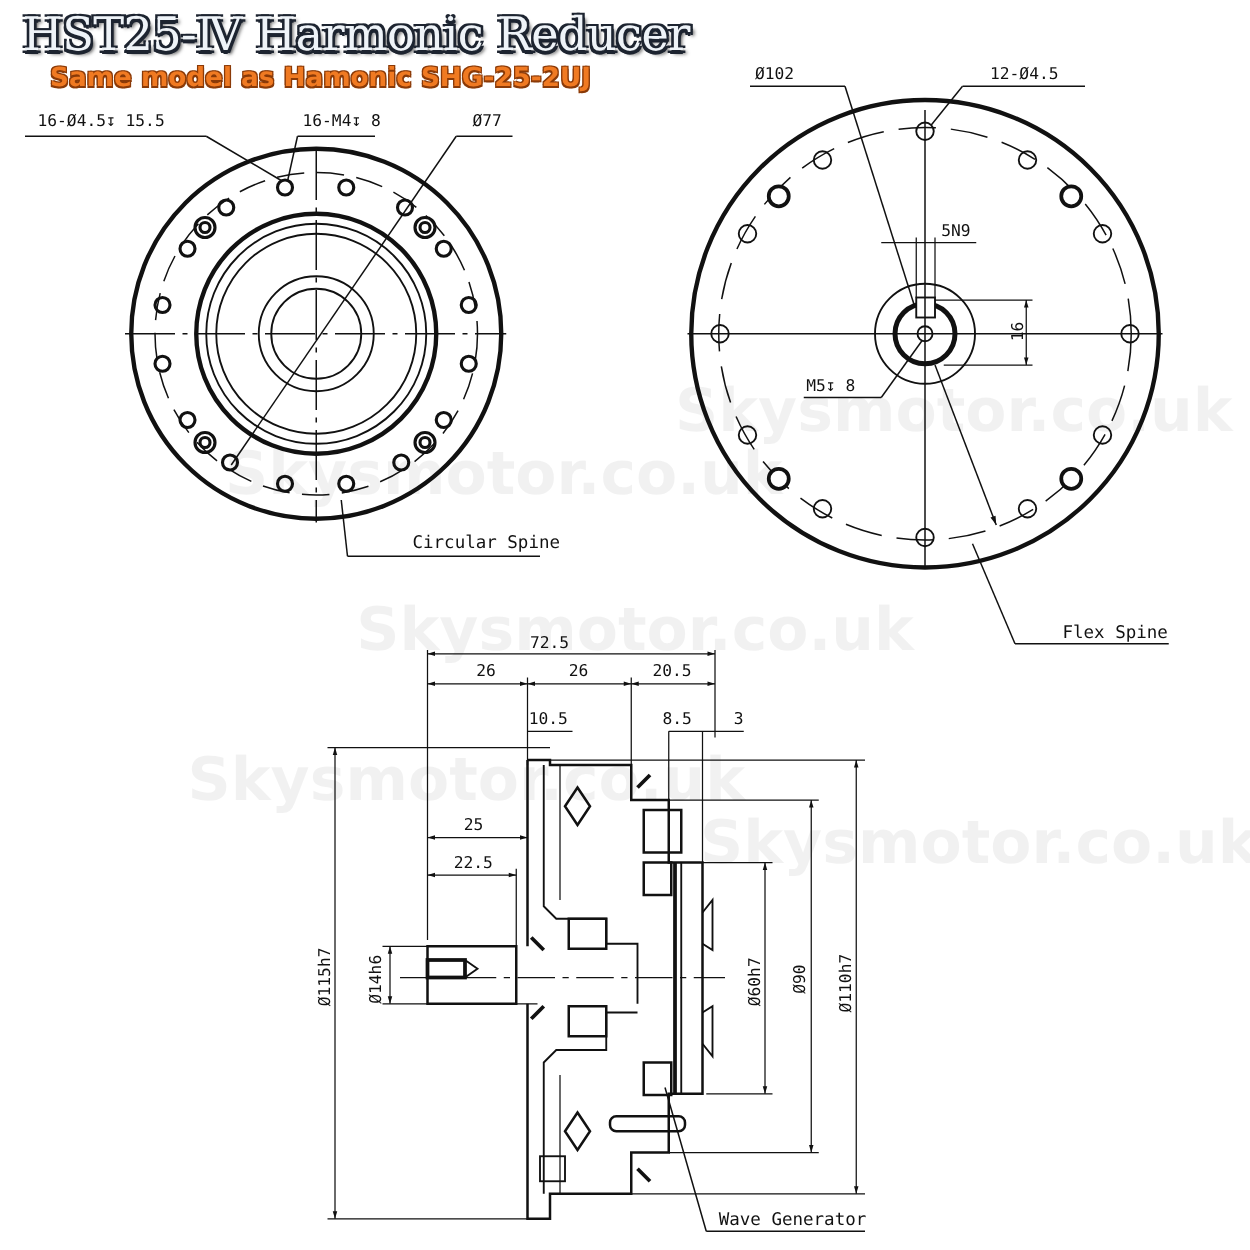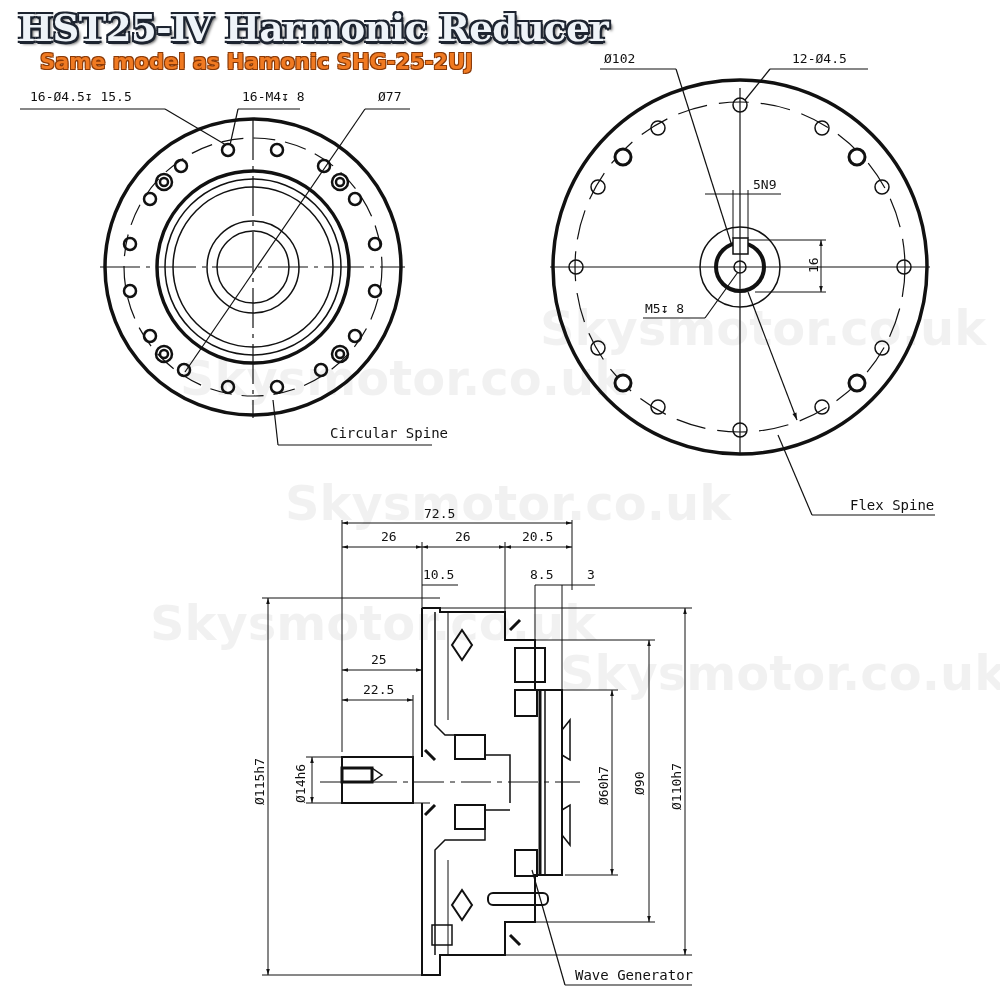--- a/index.html
+++ b/index.html
@@ -1,20 +1,20 @@
 <!DOCTYPE html>
 <html><head>
   <meta charset="utf-8">
   <style>
     html, body { margin: 0; padding: 0; background: #ffffff; }
     body { width: 1000px; height: 1000px; position: relative; overflow: hidden; font-family: "Liberation Sans", sans-serif; }
     #drawing { position: absolute; left: 0; top: 0; width: 1000px; height: 1000px; }
     .title-main {
       position: absolute; left: 18px; top: 6px;
-      font-family: "DejaVu Serif", serif; font-weight: bold; font-size: 37px; letter-spacing: -0.5px;
+      font-family: "DejaVu Serif", serif; font-weight: normal; font-size: 37px; letter-spacing: -0.5px;
       color: #eef3f8;
       text-shadow: -2px -2px 0 #1d2430, 2px -2px 0 #1d2430, -2px 2px 0 #1d2430, 2px 2px 0 #1d2430, 0 3px 0 #1d2430, 3px 3px 3px #555;
       white-space: nowrap;
     }
     .title-sub {
       position: absolute; left: 40px; top: 50px;
       font-family: "DejaVu Sans", sans-serif; font-weight: bold; font-size: 21px;
       color: #f07a22;
       text-shadow: -1px -1px 0 #8a3a08, 1px -1px 0 #8a3a08, -1px 1px 0 #8a3a08, 1px 1px 0 #8a3a08;
       white-space: nowrap;

